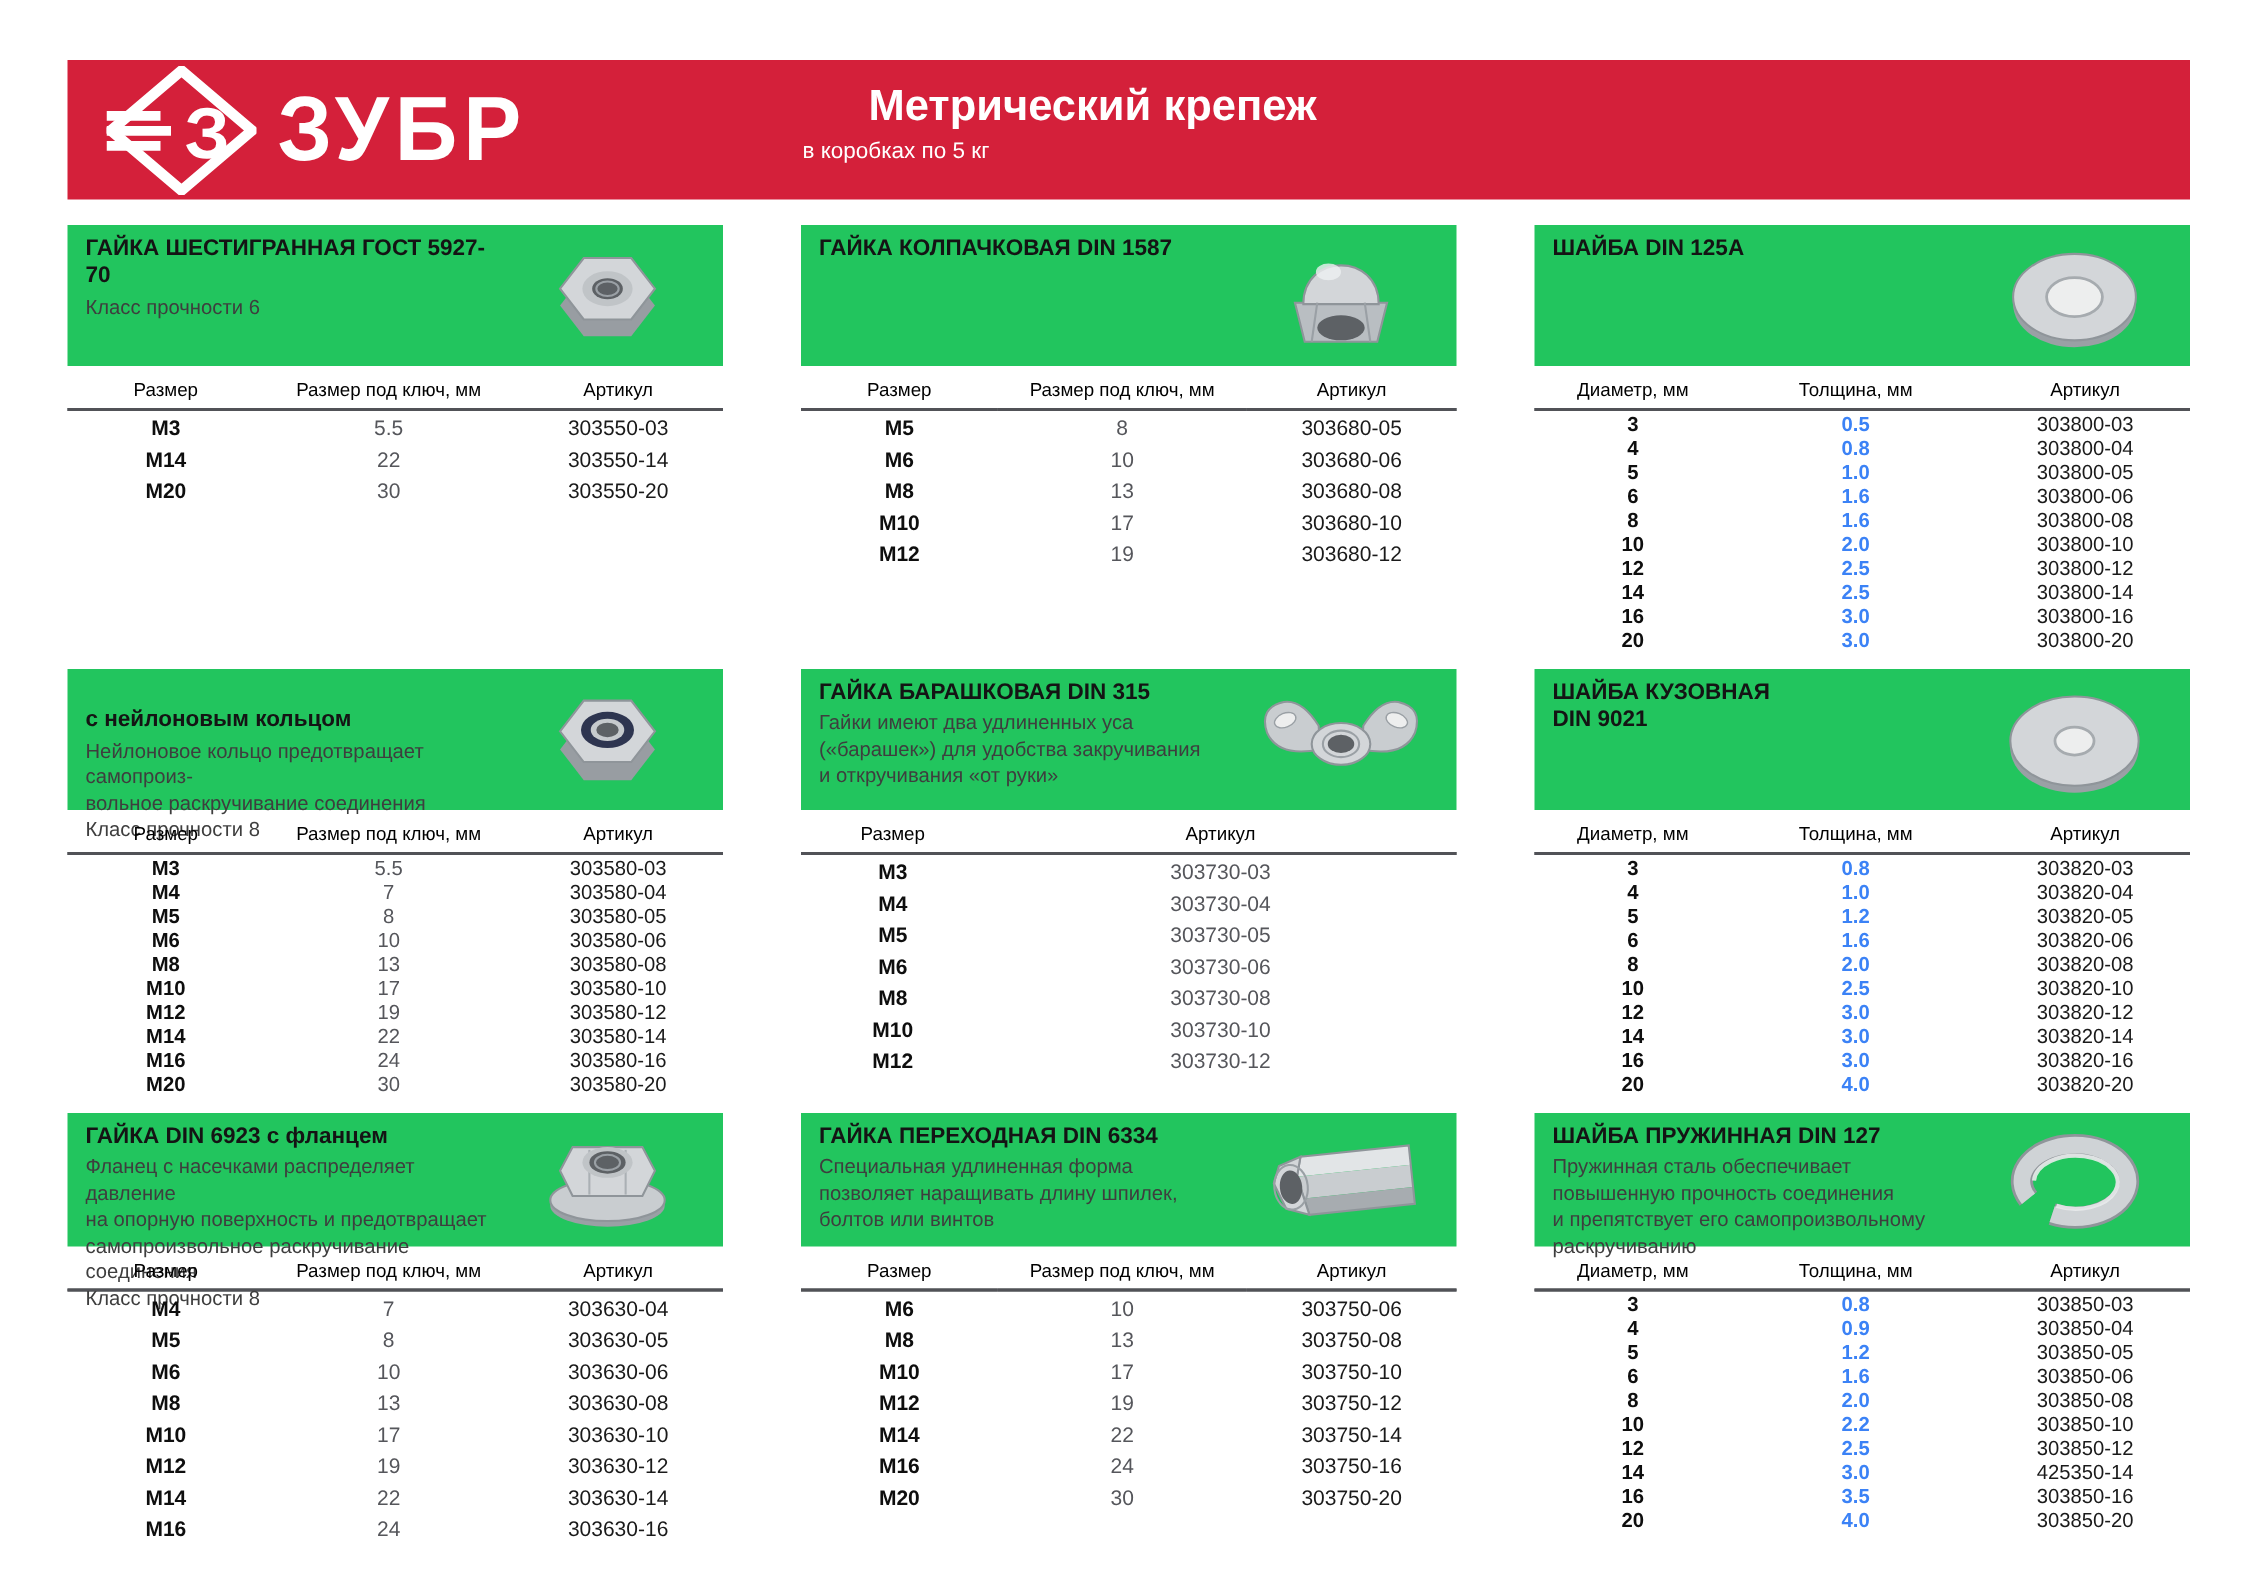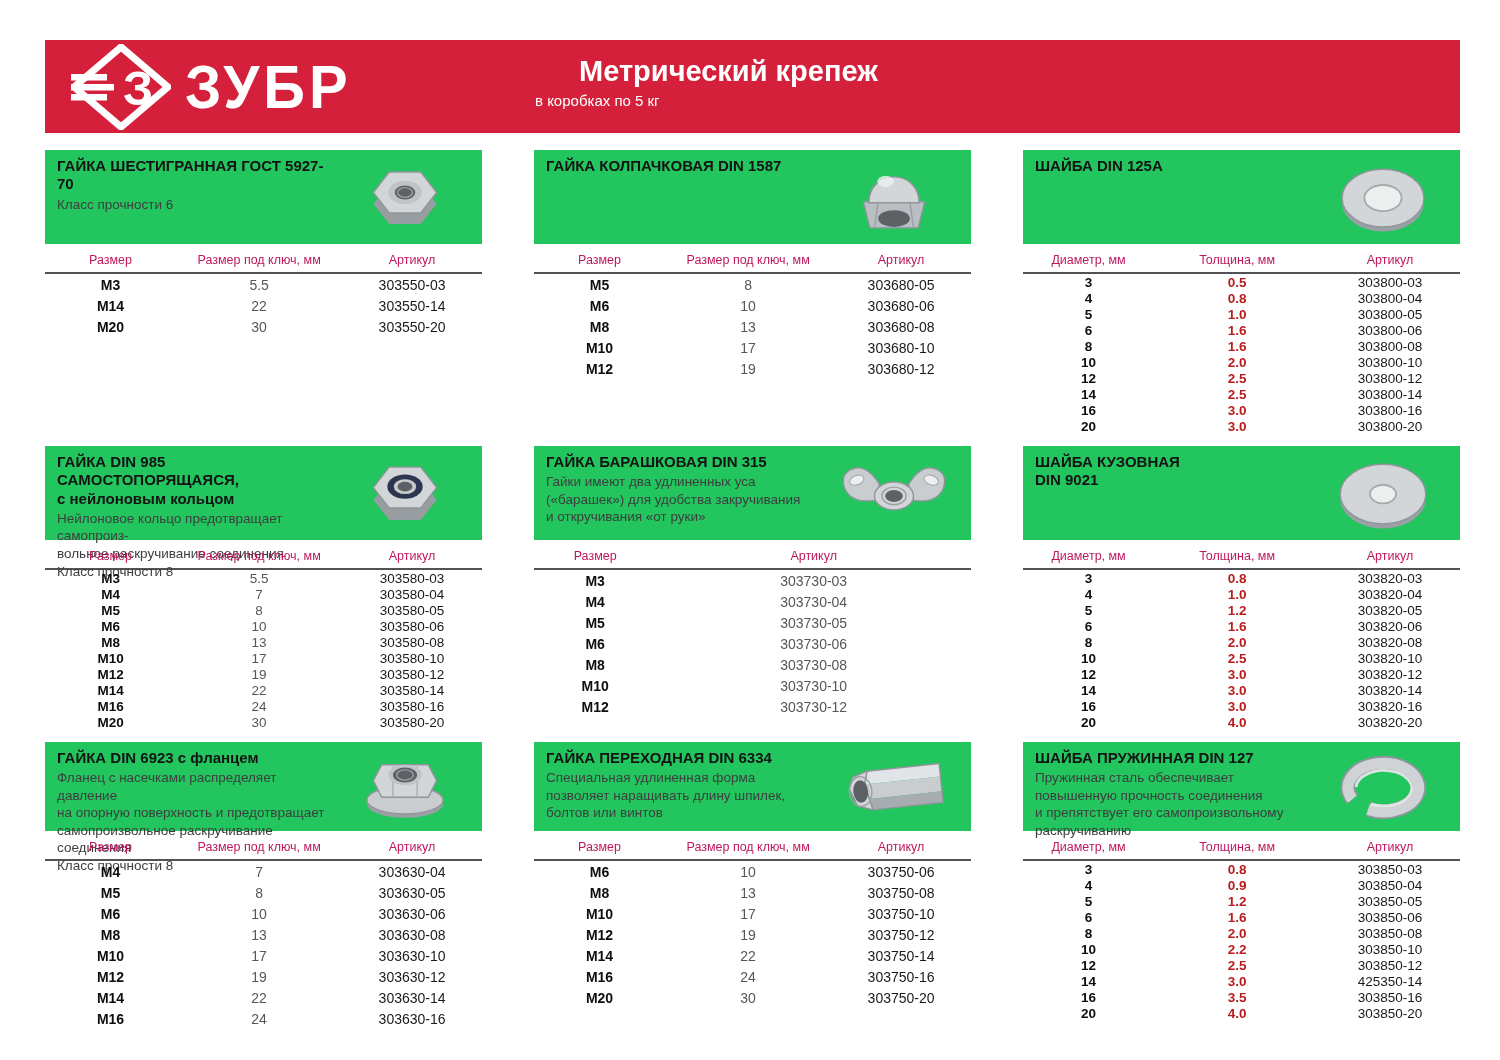--- a/index.html
+++ b/index.html
@@ -19,26 +19,26 @@
   .grid{position:absolute;left:45px;top:150px;width:1415px;display:grid;
         grid-template-columns:repeat(3,1fr);column-gap:52px;row-gap:12px;align-items:start;}
   .section-head{background:#22c55e;display:flex;box-sizing:border-box;padding:7px 4px 4px 12px;}
   .row-0 .section-head,.row-1 .section-head{height:94px;}
   .row-2 .section-head{height:89px;}
   .head-text{flex:1;min-width:0;}
   .section-title{margin:0;font-size:15px;font-weight:bold;color:#141414;line-height:1.22;}
   .section-desc{margin:2px 0 0;font-size:13.5px;color:#3E3E3E;line-height:1.3;}
   .head-photo{width:146px;flex:none;display:flex;align-items:center;justify-content:center;}
   .spec-table{width:100%;border-collapse:collapse;margin-top:9px;}
-  .spec-table th{font-size:12.5px;font-weight:normal;color:#be185d;text-align:center;padding:0 0 5px;}
+  .spec-table th{font-size:12.5px;font-weight:normal;color:#000000;text-align:center;padding:0 0 5px;}
   .spec-table thead tr{border-bottom:2px solid #515257;}
   .spec-table td{text-align:center;font-size:14px;color:#1A1A1A;padding:2.5px 0;}
   .spec-table td.c0{font-weight:bold;color:#0E0E0E;}
   .spec-table td.c1{color:#55565B;}
-  .spec-table.washer td.c1{font-weight:bold;color:#b91c1c;}
+  .spec-table.washer td.c1{font-weight:bold;color:#3b82f6;}
   .spec-table.dense td{padding:0.5px 0;font-size:13.5px;}
   
   .footer{position:absolute;left:45px;top:1078px;font-size:11.5px;color:#3F4042;display:flex;align-items:baseline;gap:10px;justify-content:center;}
   .footer .site{letter-spacing:0.2px;}
 </style>
 </head>
 <body>
 
 <header class="banner">
   <div class="logo">
@@ -244,21 +244,21 @@
             <td class="c1">3.0</td>
             <td class="c2">303800-20</td>
           </tr>
         </tbody>
     </table>
   </section>
 
   <section class="section row-1">
     <div class="section-head">
       <div class="head-text">
-        <h2 class="section-title"><span>ГАЙКА DIN 985 САМОСТОПОРЯЩАЯСЯ,</span><br><span>с нейлоновым кольцом</span></h2>
+        <h2 class="section-title"><br><span>с нейлоновым кольцом</span></h2>
         <p class="section-desc"><span>Нейлоновое кольцо предотвращает самопроиз-</span><br><span>вольное раскручивание соединения</span><br><span>Класс прочности 8</span></p>
       </div>
       <div class="head-photo">
           <svg width="122" height="80" viewBox="0 0 130 86">
             <polygon points="31,48 48,26 82,26 99,48 82,70 48,70" fill="#989da2"></polygon>
             <polygon points="31,35 48,13 82,13 99,35 82,57 48,57" fill="#d3d6d9" stroke="#8f959a" stroke-width="1.5"></polygon>
             <ellipse cx="65" cy="34" rx="19" ry="13" fill="#2e3550"></ellipse>
             <ellipse cx="65" cy="34" rx="12" ry="8" fill="#c6cacd"></ellipse>
             <ellipse cx="65" cy="34" rx="8" ry="5.2" fill="#5d6165"></ellipse>
           </svg>

